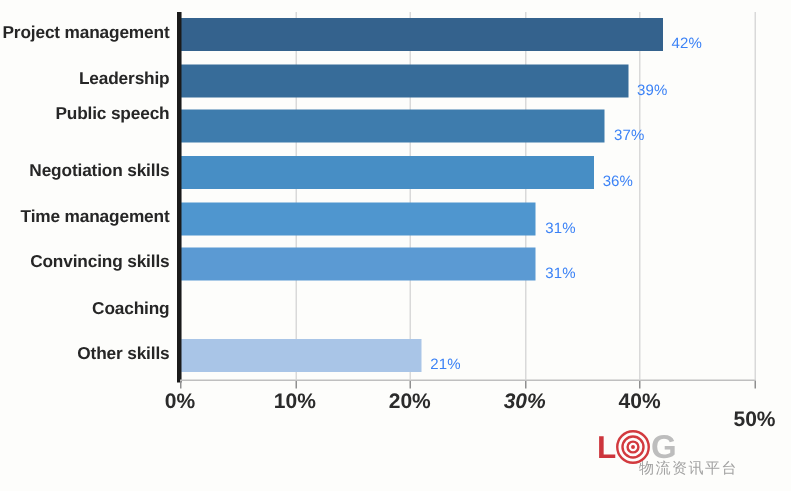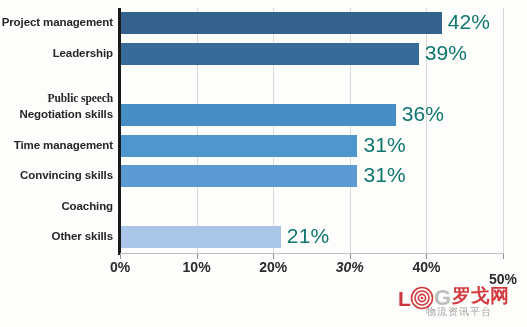--- a/index.html
+++ b/index.html
@@ -82,23 +82,23 @@
 
   .bar {
     position: absolute;
     left: 0;
     top: 4px;
     height: 22px;
   }
 
   .bar-value {
     position: absolute;
-    top: 2px;
-    font-size: 21px;
-    color: #0f766e;
+    top: 16px;
+    font-size: 10px;
+    color: #3b82f6;
     white-space: nowrap;
     letter-spacing: 0.1px;
   }
 
   .cat-labels {
     position: absolute;
     left: 0;
     top: 8px;
     width: 113px;
     height: 245px;
@@ -199,20 +199,24 @@
 
     <div class="rows" id="bar-rows">
         <div class="row" style="top: 0px;">
           <div class="bar" style="width: 321.72px; background: rgb(52, 98, 141);"></div>
           <div class="bar-value" style="left: 327.72px;">42%</div>
         </div>
         <div class="row" style="top: 30.625px;">
           <div class="bar" style="width: 298.74px; background: rgb(55, 108, 153);"></div>
           <div class="bar-value" style="left: 304.74px;">39%</div>
         </div>
+        <div class="row" style="top: 61.25px;">
+          <div class="bar" style="width: 283.42px; background: rgb(62, 124, 173);"></div>
+          <div class="bar-value" style="left: 289.42px;">37%</div>
+        </div>
         <div class="row" style="top: 91.875px;">
           <div class="bar" style="width: 275.76px; background: rgb(71, 142, 197);"></div>
           <div class="bar-value" style="left: 281.76px;">36%</div>
         </div>
         <div class="row" style="top: 122.5px;">
           <div class="bar" style="width: 237.46px; background: rgb(79, 150, 207);"></div>
           <div class="bar-value" style="left: 243.46px;">31%</div>
         </div>
         <div class="row" style="top: 153.125px;">
           <div class="bar" style="width: 237.46px; background: rgb(91, 154, 211);"></div>
@@ -231,21 +235,21 @@
   <div class="tick" style="left:120px"></div>
   <div class="tick" style="left:196.6px"></div>
   <div class="tick" style="left:273.2px"></div>
   <div class="tick" style="left:349.8px"></div>
   <div class="tick" style="left:426.4px"></div>
   <div class="tick" style="left:503px"></div>
 
   <div class="cat-labels" id="cat-labels">
       <div class="cat-label" style="top: 8px;">Project management</div>
       <div class="cat-label" style="top: 38.625px;">Leadership</div>
-      <div class="cat-label" style="top: 84px; font-family: Liberation Serif, serif;">Public speech</div>
+      <div class="cat-label" style="top: 62px;">Public speech</div>
       <div class="cat-label" style="top: 130.5px;">Time management</div>
       <div class="cat-label" style="top: 99.875px;">Negotiation skills</div>
       <div class="cat-label" style="top: 161.125px;">Convincing skills</div>
       <div class="cat-label" style="top: 191.75px;">Coaching</div>
       <div class="cat-label" style="top: 222.375px;">Other skills</div>
     </div>
 
   <div class="xtick-labels" id="xtick-labels">
       <div class="xtick-label" style="left: 120px;">0%</div>
       <div class="xtick-label" style="left: 196.6px;">10%</div>
@@ -257,17 +261,16 @@
 
   <div class="watermark">
     <span class="wm-letter-l">L</span>
     <svg class="wm-target" viewBox="0 0 24 24">
       <circle cx="12" cy="12" r="10.5" fill="none" stroke="#cf2a2f" stroke-width="1.6"></circle>
       <circle cx="12" cy="12" r="7" fill="none" stroke="#cf2a2f" stroke-width="1.6"></circle>
       <circle cx="12" cy="12" r="3.6" fill="none" stroke="#cf2a2f" stroke-width="1.6"></circle>
       <circle cx="12" cy="12" r="1.3" fill="#cf2a2f"></circle>
     </svg>
     <span class="wm-letter-g">G</span>
-    <span class="wm-cn">罗戈网</span>
     <span class="wm-sub">物流资讯平台</span>
   </div>
 
 </div>
 
 </body></html>

